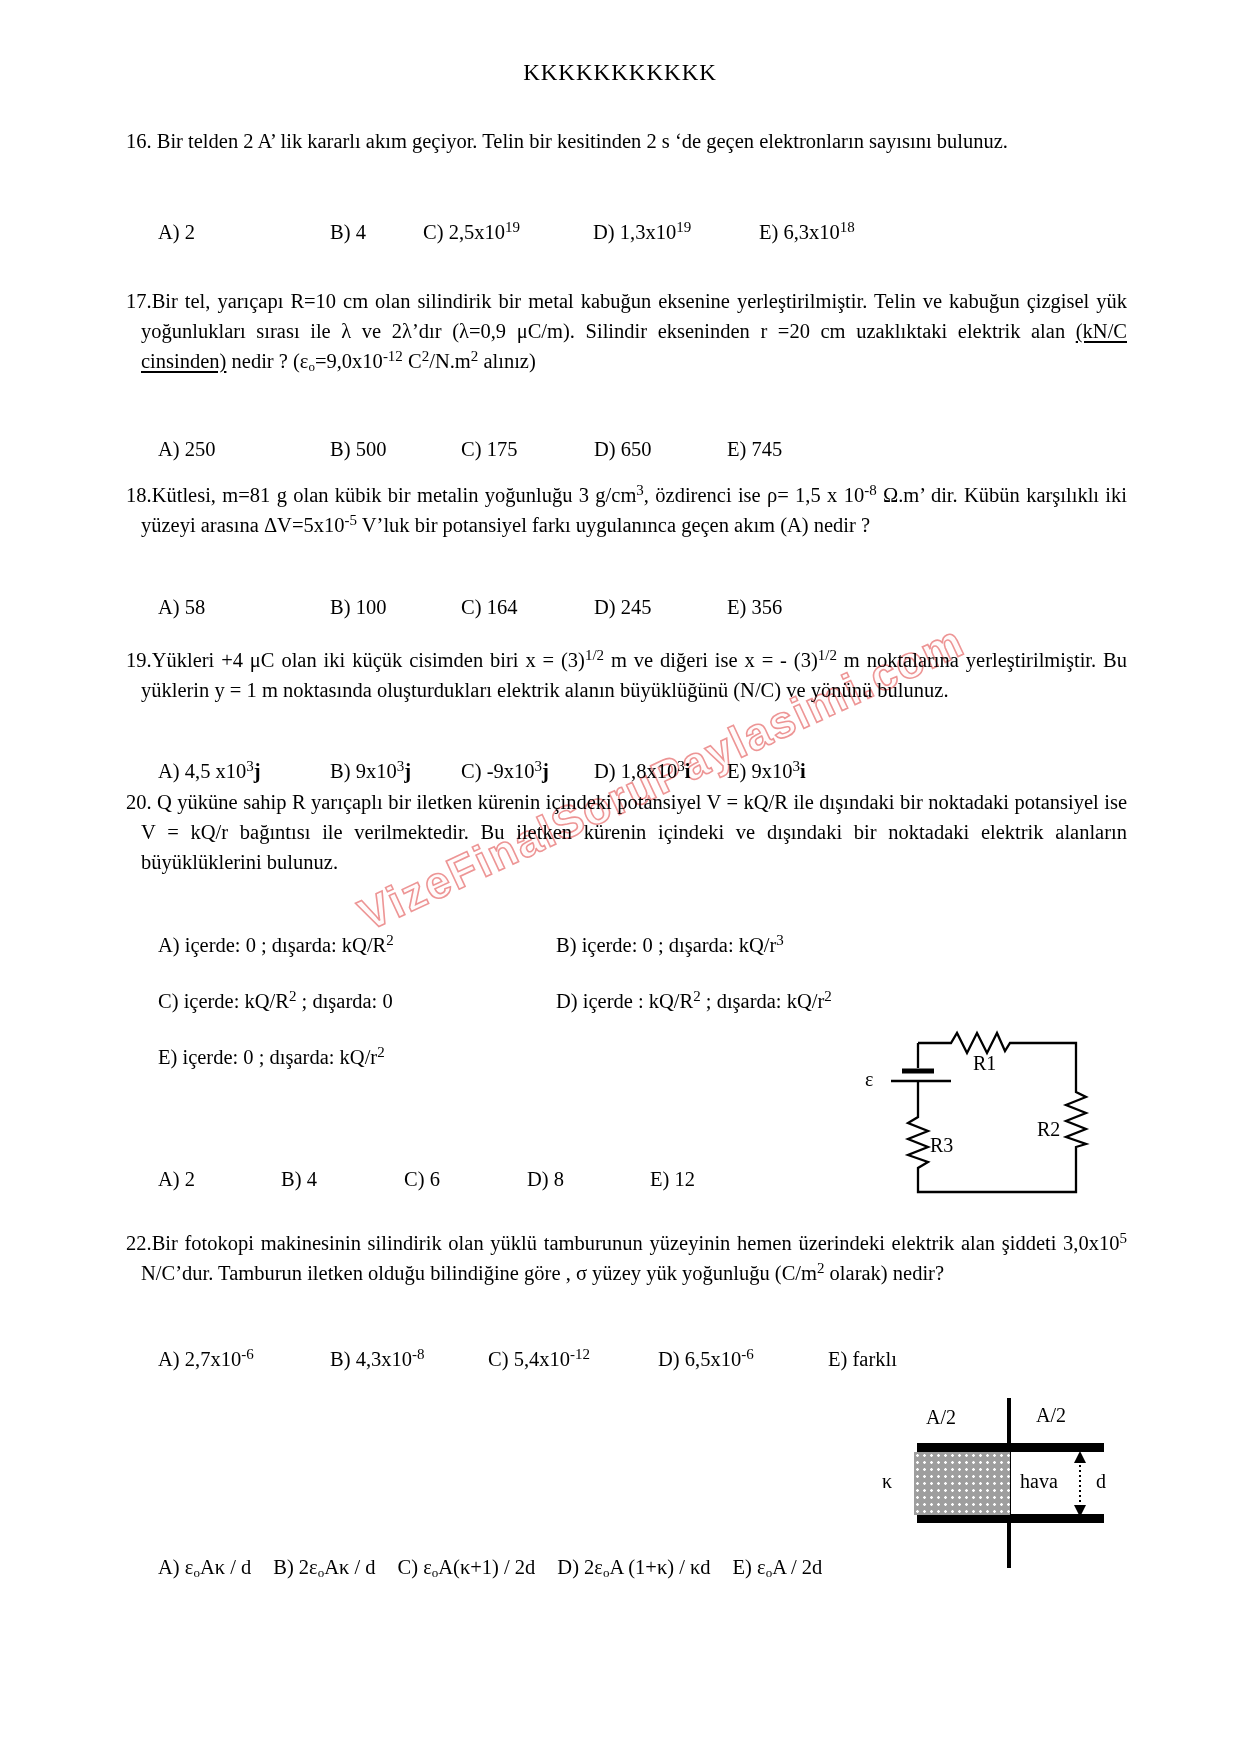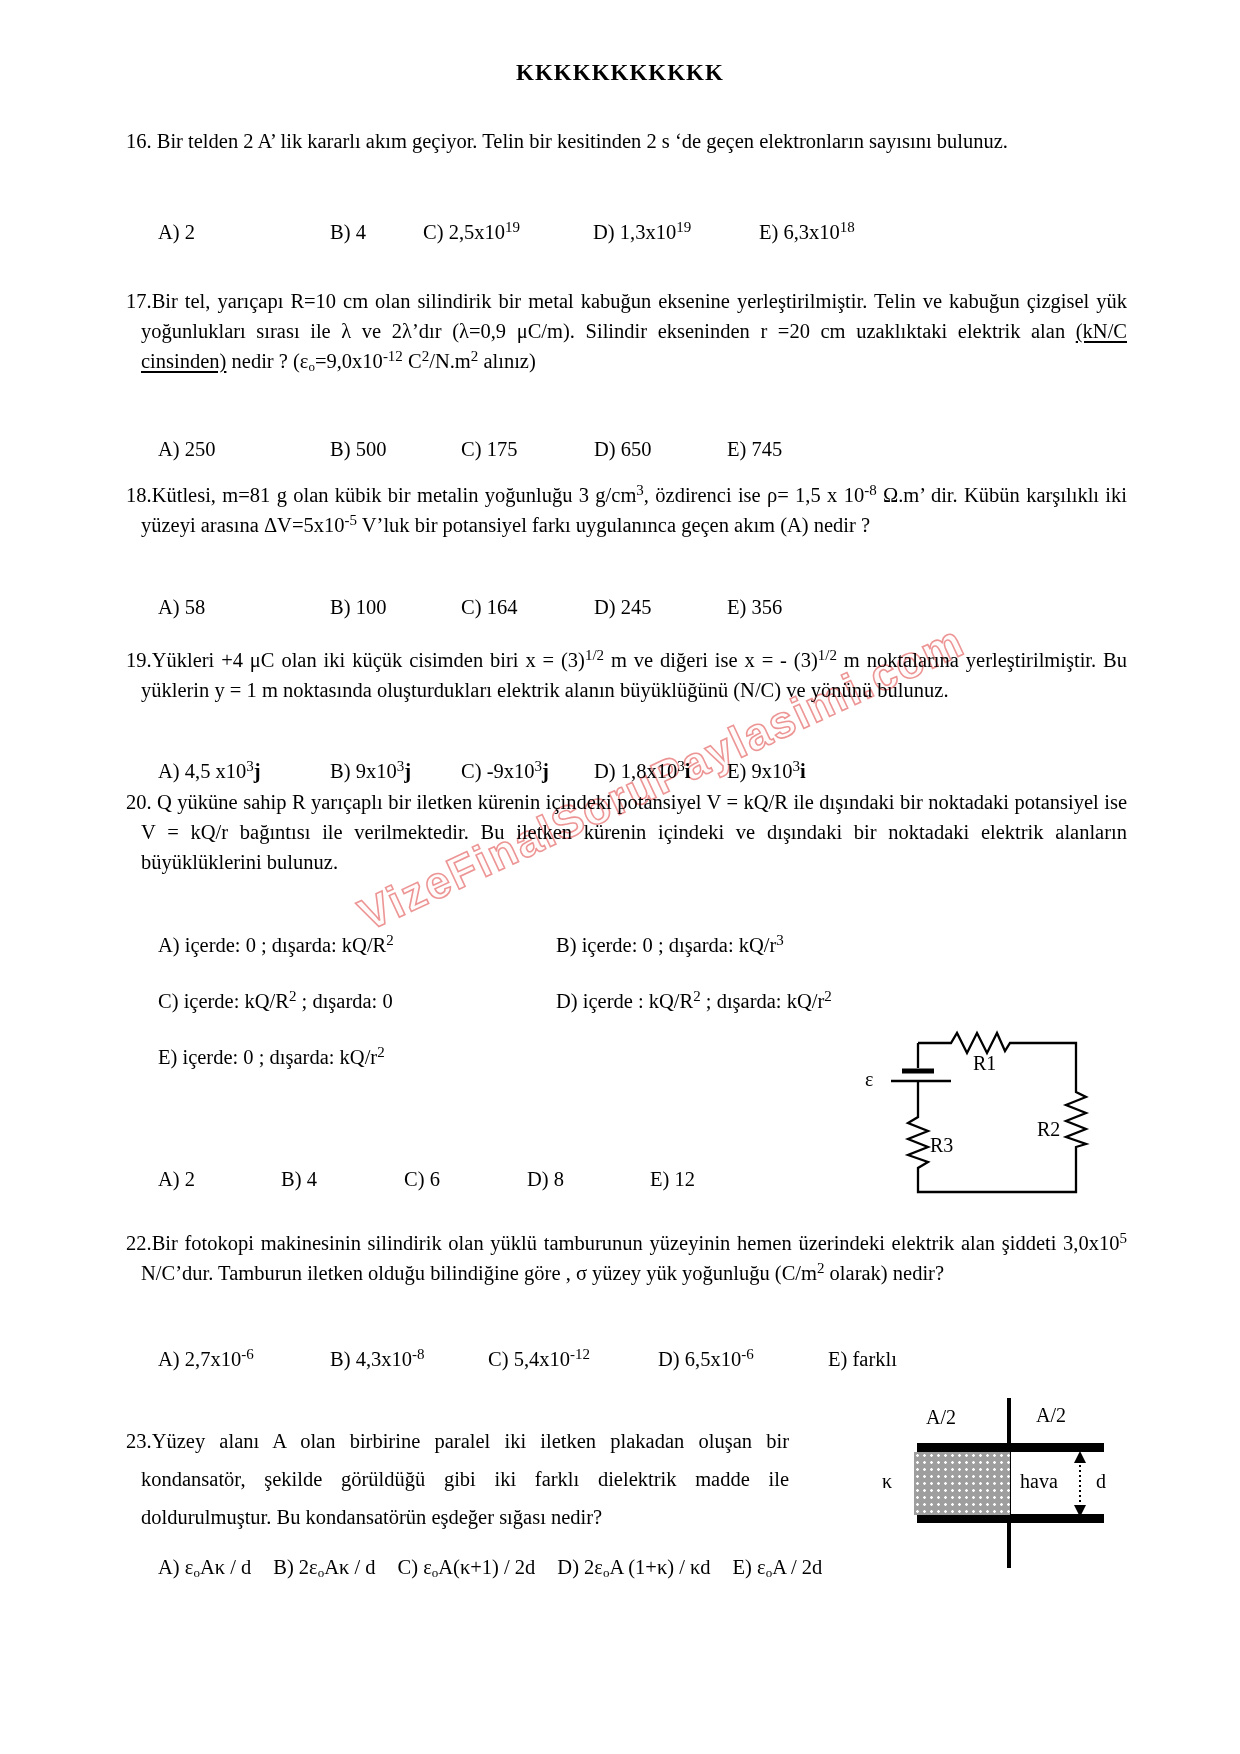--- a/index.html
+++ b/index.html
@@ -1,21 +1,21 @@
 <!DOCTYPE html>
 <html><head>
 <meta charset="utf-8">
 <style>
   html,body{margin:0;padding:0;}
   body{background:#ffffff;width:1240px;height:1754px;position:relative;
        font-family:"Liberation Serif","DejaVu Serif",serif;color:#000;}
   .page{position:absolute;inset:0;background:#fff;overflow:hidden;}
 
   .title{position:absolute;top:60px;left:0;width:100%;text-align:center;
-         font-size:23px;font-weight:bold;letter-spacing:1px;z-index:1;}
+         font-size:23px;font-weight:normal;letter-spacing:1px;z-index:1;}
 
   .watermark{position:absolute;left:362px;top:892px;z-index:0;
              font-family:"Liberation Sans","DejaVu Sans",sans-serif;
              font-weight:bold;font-size:45px;letter-spacing:2px;
              transform:rotate(-25deg);transform-origin:0 50%;
              color:rgba(255,240,240,0.25);
              -webkit-text-stroke:1.6px rgba(232,122,122,0.8);
              pointer-events:none;white-space:nowrap;}
 
   .body{position:absolute;left:126px;text-align:justify;font-size:20.5px;z-index:1;}
@@ -147,21 +147,20 @@
 
   <div class="body wide hang" style="top:1228px">22.Bir  fotokopi  makinesinin  silindirik  olan  yüklü  tamburunun  yüzeyinin  hemen  üzerindeki elektrik alan şiddeti  3,0x10<sup>5</sup> N/C’dur. Tamburun iletken olduğu bilindiğine göre , σ yüzey yük yoğunluğu (C/m<sup>2</sup> olarak) nedir?</div>
   <div class="opts o22" style="top:1348px">
     <span>A) 2,7x10<sup>-6</sup></span>
     <span>B) 4,3x10<sup>-8</sup></span>
     <span>C) 5,4x10<sup>-12</sup></span>
     <span>D) 6,5x10<sup>-6</sup></span>
     <span>E) farklı</span>
   </div>
 
-  <div class="body nar23 hang" style="top:1422px">23.Yüzey alanı A olan birbirine paralel iki iletken plakadan oluşan bir  kondansatör,  şekilde  görüldüğü  gibi  iki  farklı  dielektrik madde  ile  doldurulmuştur.  Bu  kondansatörün  eşdeğer  sığası nedir?</div>
   <div class="opts o23" style="top:1556px">
     <span>A)  ε<sub>o</sub>Aκ / d</span>
     <span>B) 2ε<sub>o</sub>Aκ / d</span>
     <span>C) ε<sub>o</sub>A(κ+1) / 2d</span>
     <span>D) 2ε<sub>o</sub>A (1+κ) / κd</span>
     <span>E) ε<sub>o</sub>A / 2d</span>
   </div>
 
   <div class="fig fig-cap">
     <div class="divider"></div>

